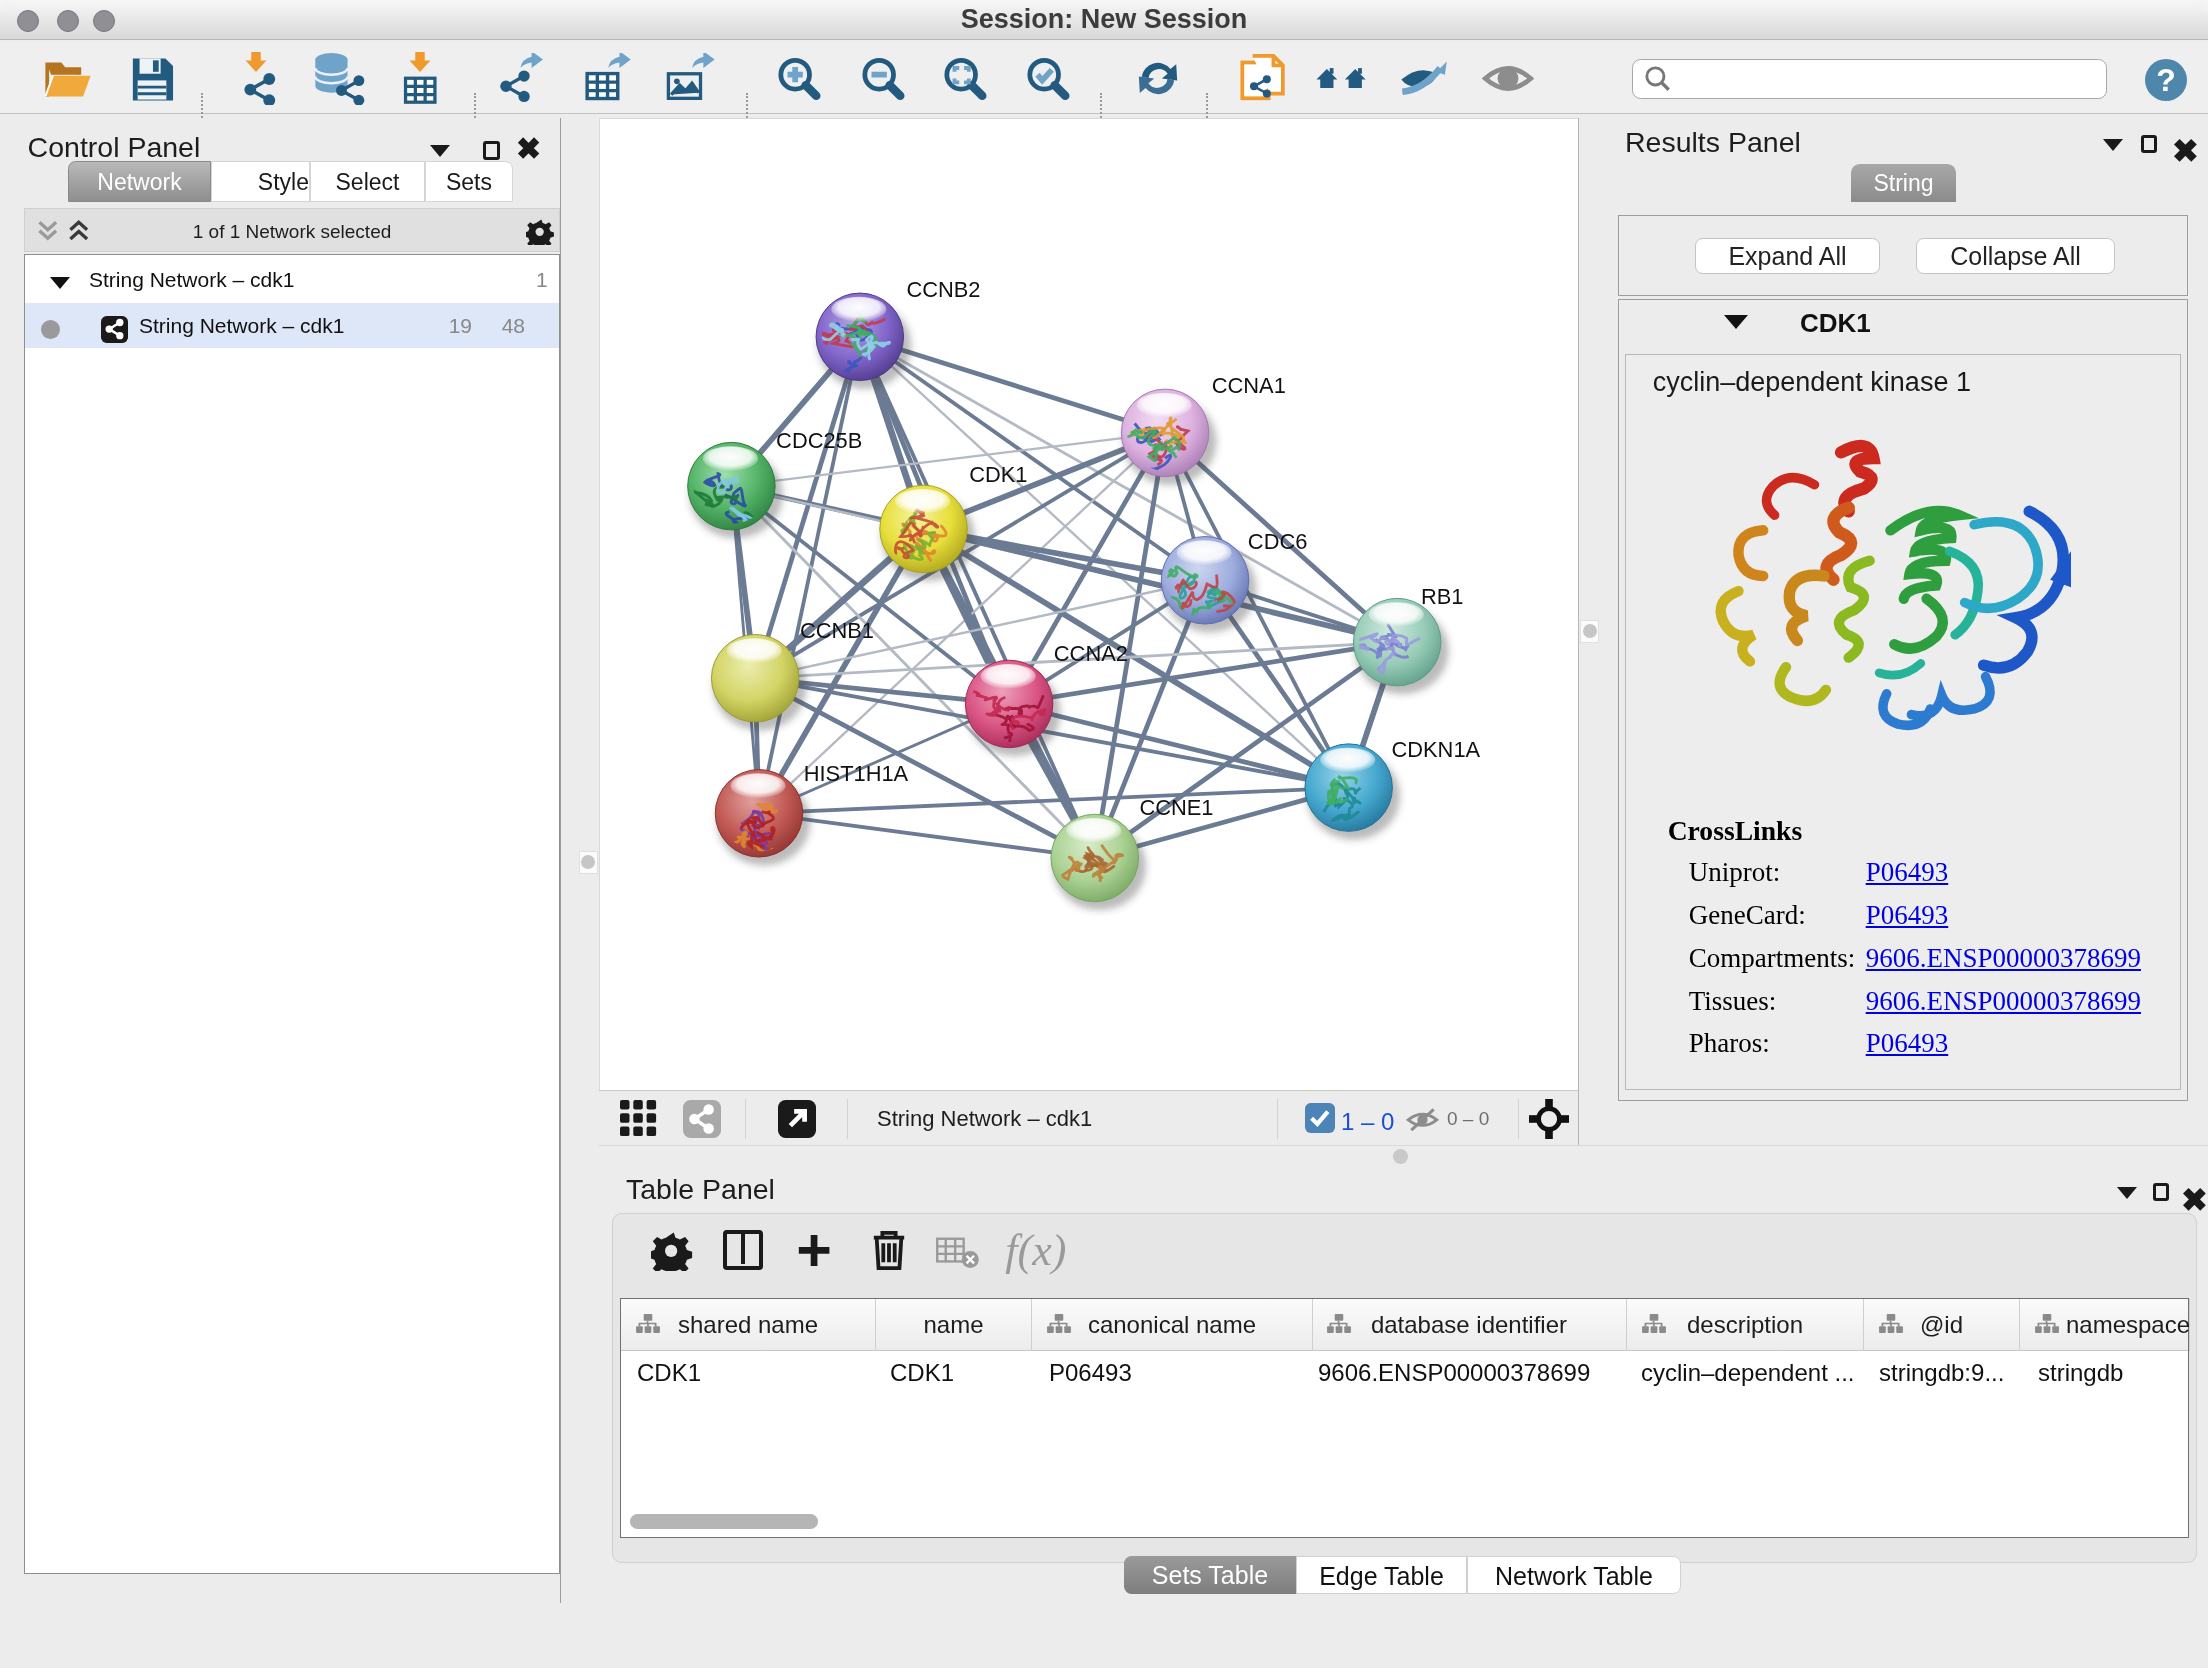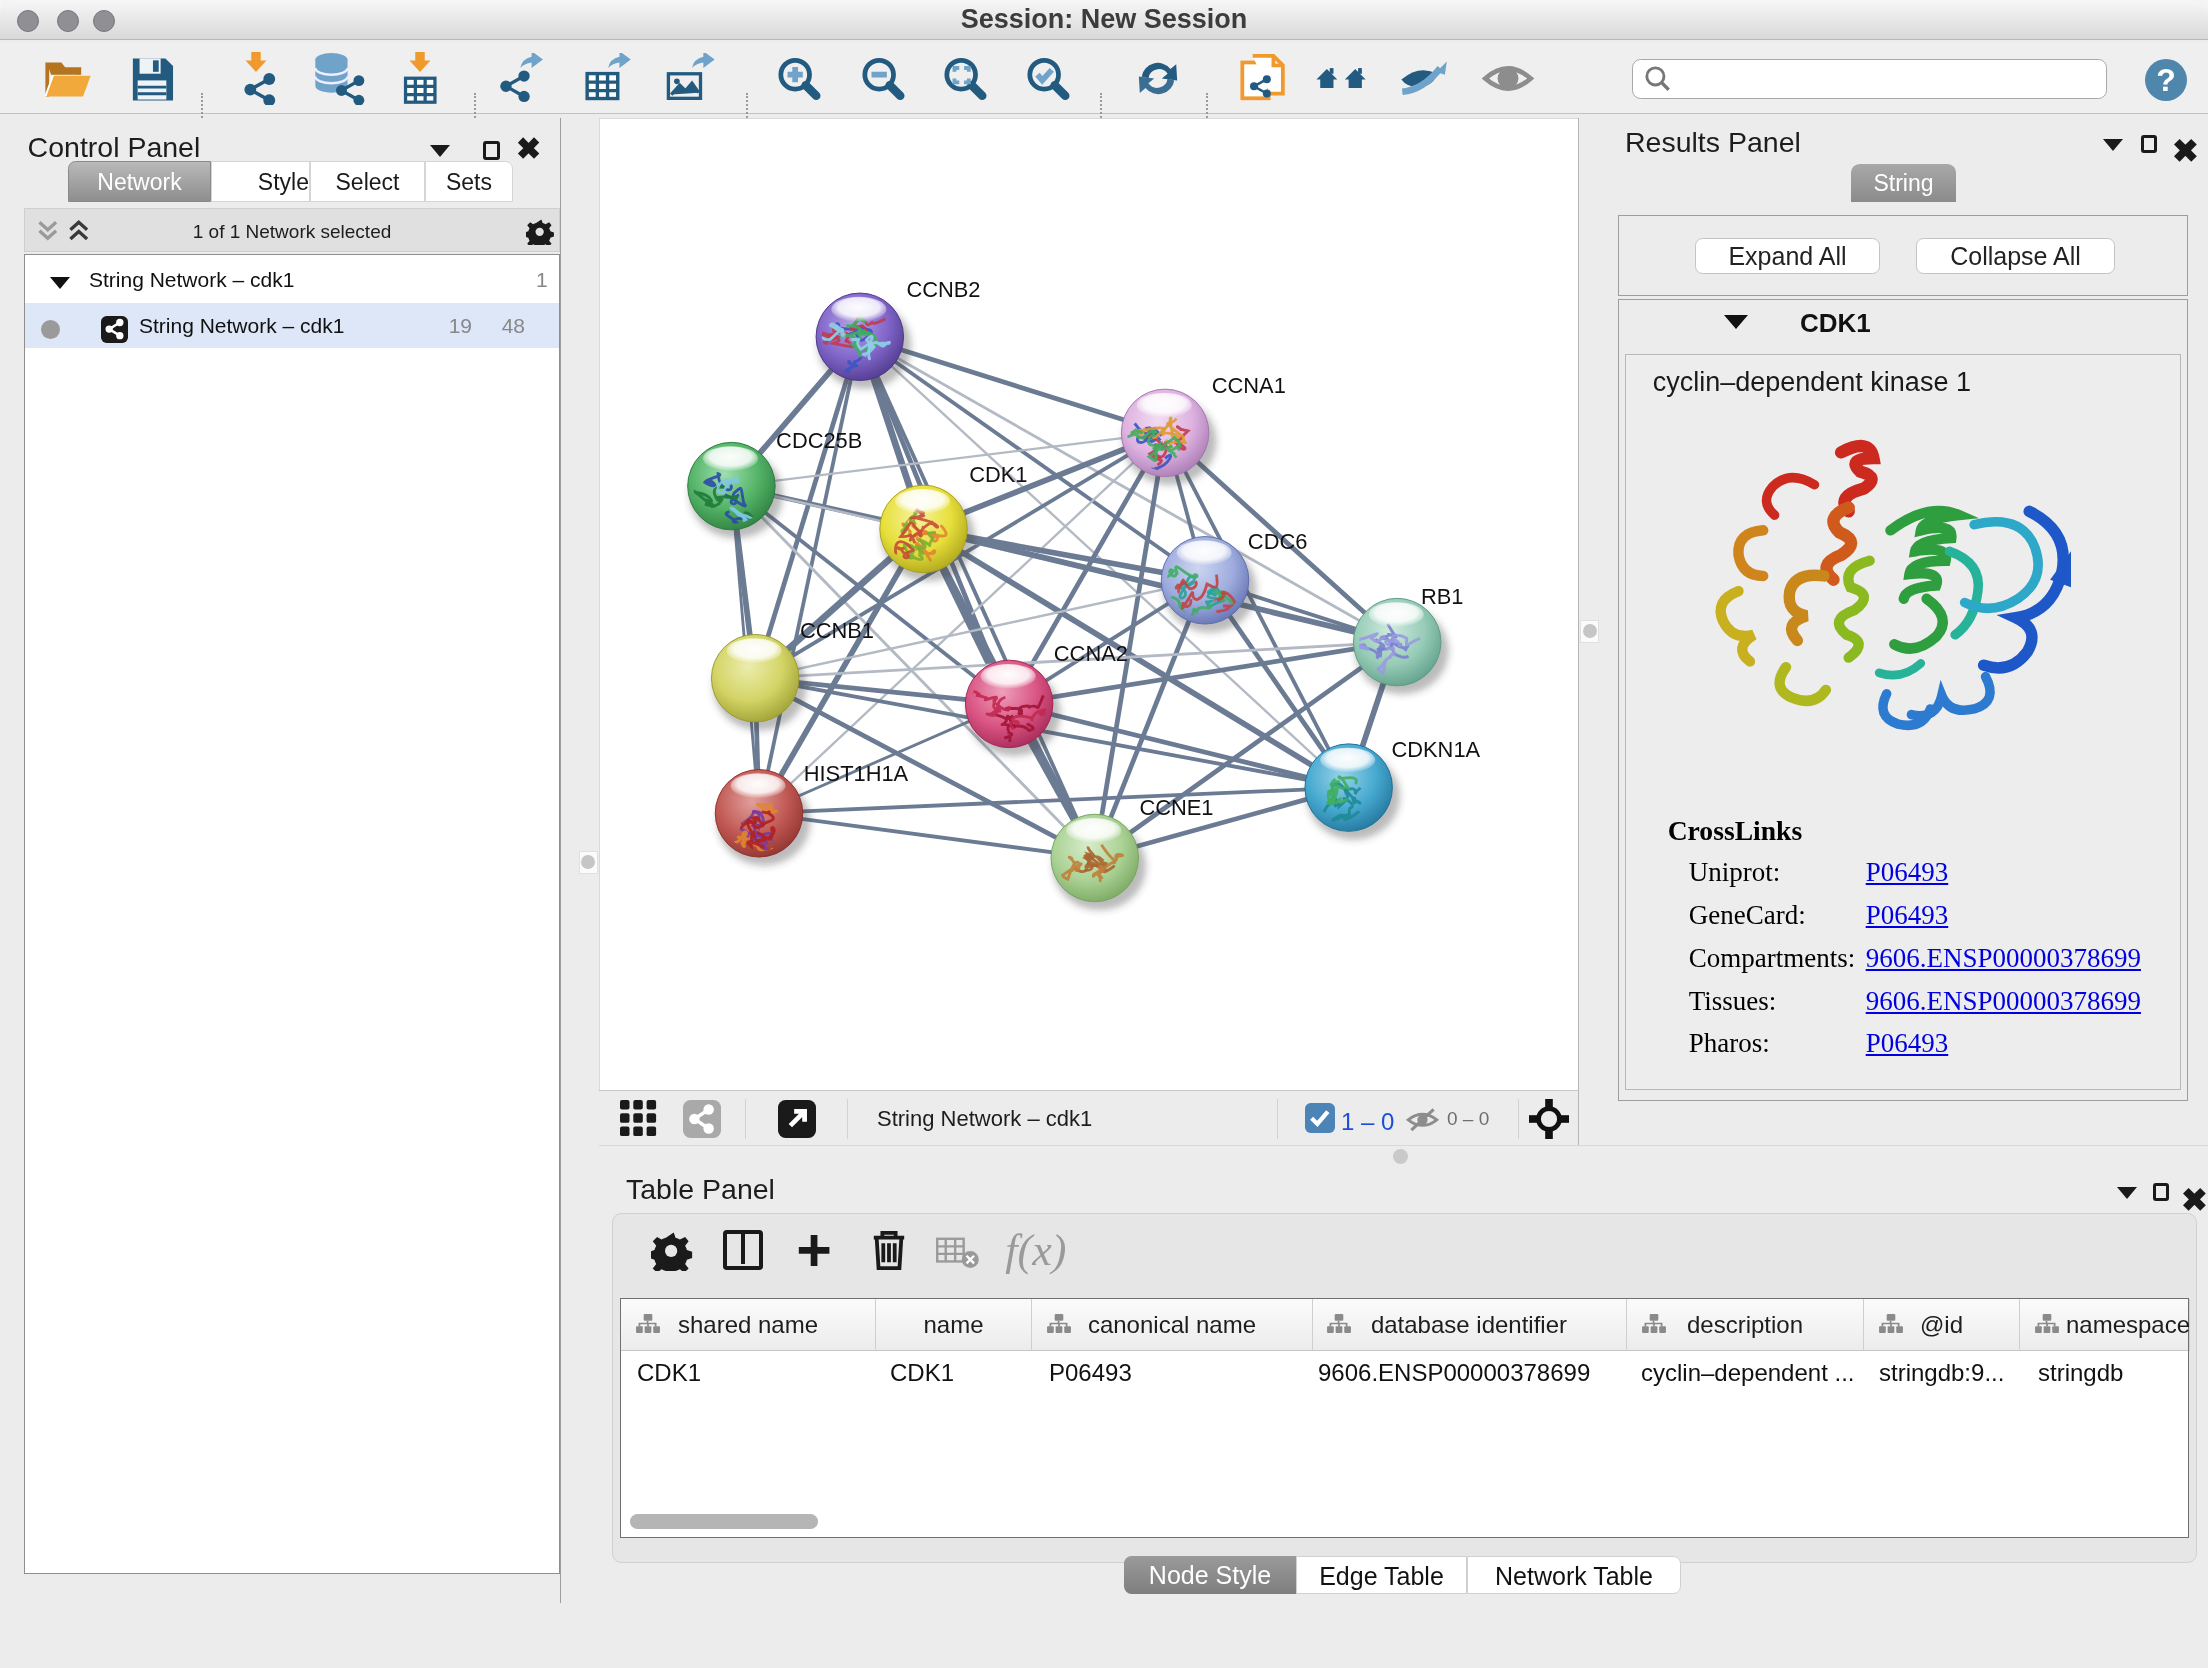--- a/index.html
+++ b/index.html
@@ -798,20 +798,20 @@
             <div style="position:absolute;left:697px;top:5.7px;width:314px;overflow:hidden;white-space:nowrap">9606.ENSP00000378699</div>
             <div style="position:absolute;left:1020px;top:5.7px;width:217px;overflow:hidden;white-space:nowrap">cyclin–dependent ...</div>
             <div style="position:absolute;left:1258px;top:5.7px;width:135px;overflow:hidden;white-space:nowrap">stringdb:9...</div>
             <div style="position:absolute;left:1417px;top:5.7px;width:143px;overflow:hidden;white-space:nowrap">stringdb</div>
       </div>
       <div style="position:absolute;left:8.6px;top:215px;width:188px;height:15px;border-radius:7.6px;background:#b5b5b5"></div>
     </div>
   </div>
 
   <div style="position:absolute;left:525px;top:386px;height:38px;display:flex;font-size:25px">
-    <div style="width:172px;background:linear-gradient(#9a9a9a,#7e7e7e);color:#fff;border-radius:7.6px 0 0 7.6px;text-align:center;line-height:38px">Node Style</div>
+    <div style="width:172px;background:linear-gradient(#9a9a9a,#7e7e7e);color:#fff;border-radius:7.6px 0 0 7.6px;text-align:center;line-height:38px">Sets Table</div>
     <div style="width:171px;background:#fff;color:#111;text-align:center;line-height:38px;border:1px solid #d0d0d0">Edge Table</div>
     <div style="width:214px;background:#fff;color:#111;text-align:center;line-height:38px;border:1px solid #d0d0d0;border-radius:0 7.6px 7.6px 0">Network Table</div>
   </div>
 </div>
 
 
 </div>
 
 </body></html>

